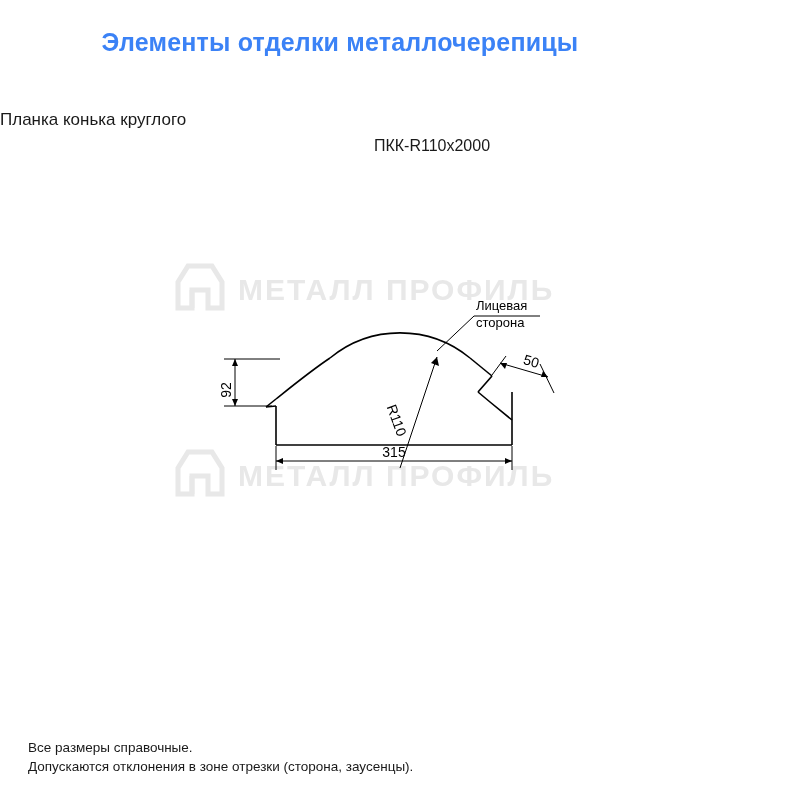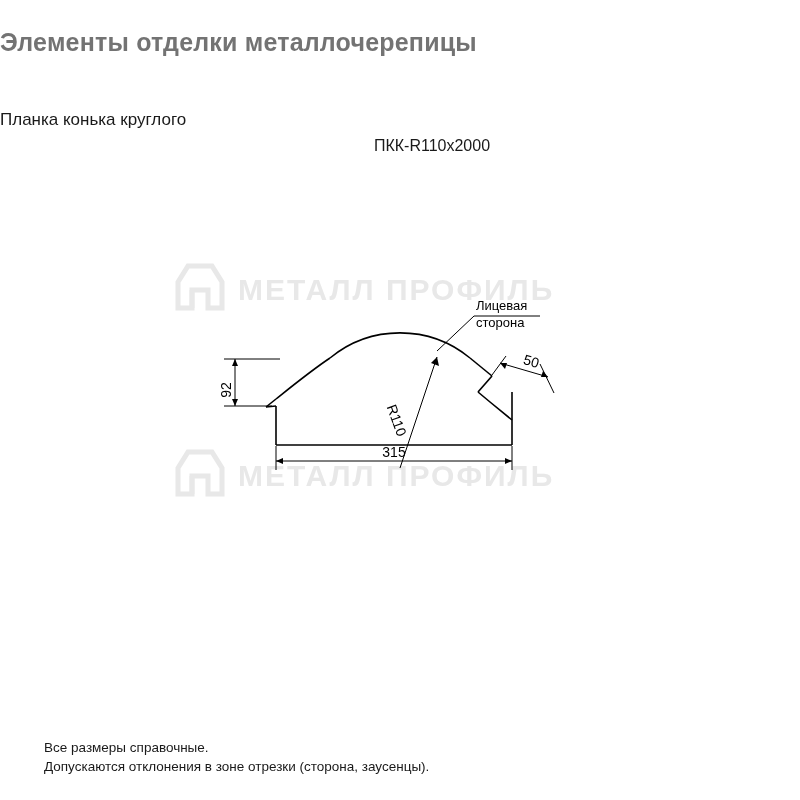--- a/index.html
+++ b/index.html
@@ -18,24 +18,25 @@
   .page {
     position: relative;
     width: 800px;
     height: 800px;
   }
   .title {
     position: absolute;
     top: 28px;
     left: 0;
     width: 680px;
+    text-align: center;
     font-size: 25px;
     font-weight: bold;
     letter-spacing: 0.2px;
-    color: #737373;
+    color: #3b82f6;
   }
   .subtitle {
     position: absolute;
     top: 110px;
     left: 0;
     width: 800px;
     font-size: 17px;
     color: #1a1a1a;
   }
   .code {
@@ -59,21 +60,20 @@
   .footer {
     position: absolute;
     left: 28px;
     bottom: 24px;
     font-size: 13.5px;
     line-height: 19px;
     color: #1a1a1a;
   }
   .footer div {
     white-space: nowrap;
-    margin-left: 16px;
   }
   svg { display: block; }
   .wm-text {
     font-family: "Liberation Sans", sans-serif;
     font-weight: bold;
     font-size: 30px;
     letter-spacing: 2px;
     fill: #e8e8e8;
   }
   .dim-text {

